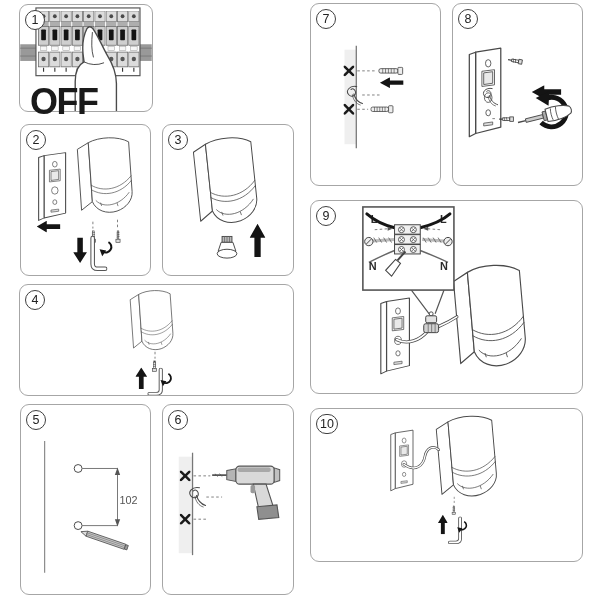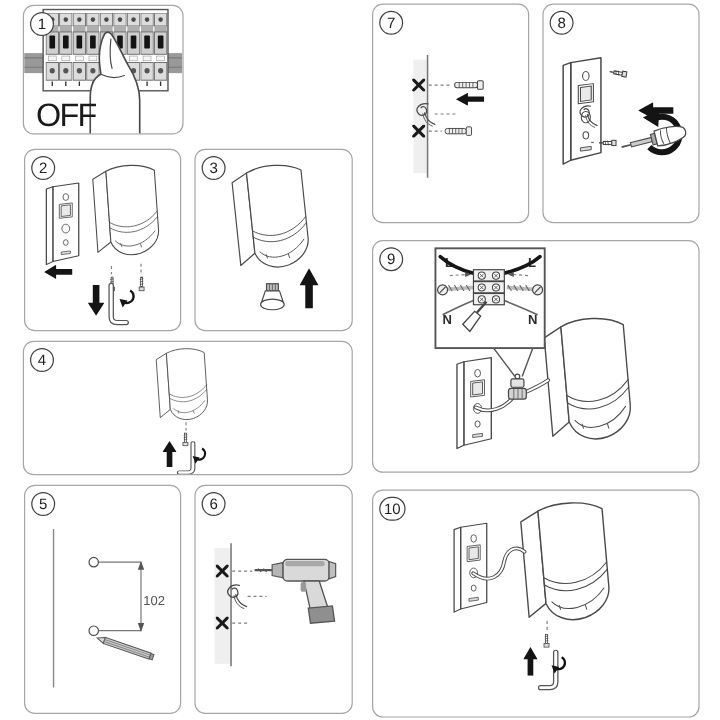--- a/index.html
+++ b/index.html
@@ -1,20 +1,20 @@
 <!DOCTYPE html>
 <html><head>
 <meta charset="utf-8">
 <style>
   html,body{margin:0;padding:0;background:#fff;}
   .sheet{position:relative;width:600px;height:600px;background:#fff;font-family:"Liberation Sans",sans-serif;overflow:hidden;}
   .panel{position:absolute;border:1.5px solid #a6a6a6;border-radius:9px;background:#fff;box-sizing:border-box;}
   .panel > svg{position:absolute;left:0;top:0;width:100%;height:100%;}
   .badge{position:absolute;left:5px;top:5px;min-width:20px;height:20px;padding:0 3px;border:1.4px solid #3f3f3f;border-radius:11px;display:flex;align-items:center;justify-content:center;font-size:12.5px;line-height:1;color:#222;background:#fff;box-sizing:border-box;z-index:3;}
-  .off{position:absolute;left:10px;top:76px;font-size:27px;font-weight:400;letter-spacing:-1.5px;color:#1a1a1a;z-index:2;}
+  .off{position:absolute;left:10px;top:76px;font-size:36px;font-weight:700;letter-spacing:-1.5px;color:#1a1a1a;z-index:2;}
   .ln{fill:none;stroke:#4a4a4a;stroke-width:1.4;stroke-linecap:round;stroke-linejoin:round;}
   .lnf{fill:#fff;stroke:#4a4a4a;stroke-width:1.4;stroke-linejoin:round;}
   .thin{stroke-width:1;}
   .dash{fill:none;stroke:#808080;stroke-width:1;stroke-dasharray:2.6 2.4;}
   .blk{fill:#141414;stroke:none;}
   .wire{fill:none;stroke:#4a4a4a;stroke-width:3.2;stroke-linecap:round;}
   .wirein{fill:none;stroke:#fff;stroke-width:1.6;stroke-linecap:round;}
   .dim{font:11px "Liberation Sans",sans-serif;fill:#555;}
   .wlabel{font:600 11px "Liberation Sans",sans-serif;fill:#2a2a2a;}
   .grayline{stroke:#8a8a8a;stroke-width:1.2;}
@@ -352,21 +352,21 @@
         <polygon points="113,28 118,25.9 118,30.1" fill="#555"></polygon>
 
         <g>
           <line x1="95" y1="51" x2="87" y2="60" stroke="#444" stroke-width="2"></line>
           <polygon points="85,59 90,63 81,76 75,70" fill="#fff" stroke="#444" stroke-width="1.1"></polygon>
         </g>
       </g>
     </svg>
   </section>
 
-  <section class="panel" style="left:310px;top:408px;width:273px;height:190px">
+  <section class="panel" style="left:310px;top:408px;width:273px;height:154px">
     <span class="badge">10</span>
     <svg viewBox="0 0 273 187">
       <g transform="rotate(-5 162 65)">
         <use href="#sym-fixture" x="120" y="8" width="84" height="114"></use>
       </g>
       <use href="#sym-plate" x="64" y="24" width="36" height="78"></use>
       <path class="wire" d="M84,68 C98,78 108,70 110,58 C112,48 120,44 127,50"></path>
       <path class="wirein" d="M84,68 C98,78 108,70 110,58 C112,48 120,44 127,50"></path>
       <line class="dash" x1="146" y1="108" x2="146" y2="117"></line>
       <use href="#sym-screw" x="142" y="118" width="7" height="13"></use>

